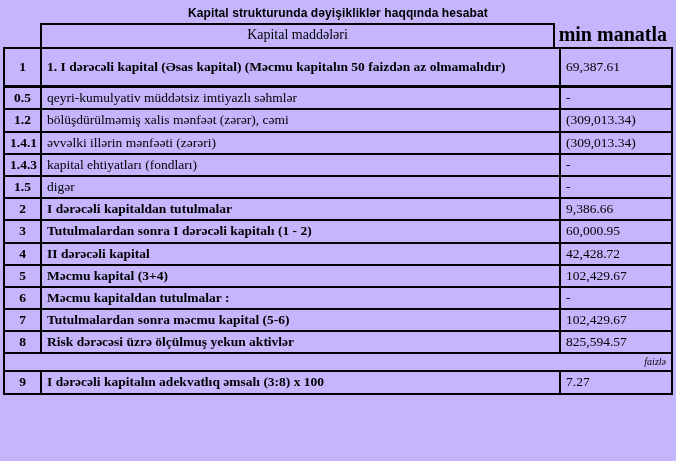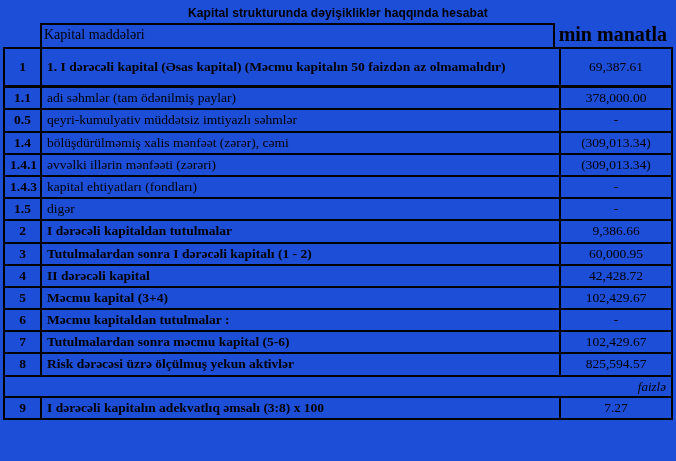--- a/index.html
+++ b/index.html
@@ -3,21 +3,21 @@
 <meta charset="utf-8">
 <style>
   html, body {
     margin: 0;
     padding: 0;
     background: #ffffff;
   }
   .sheet {
     width: 676px;
     height: 461px;
-    background: #1d4ed8;
+    background: #c4b5fd;
     color: #000000;
     font-family: "Liberation Serif", serif;
     box-sizing: border-box;
     padding-top: 6px;
   }
   .report-title {
     font-family: "Liberation Sans", sans-serif;
     font-size: 12px;
     font-weight: bold;
     text-align: center;
@@ -30,21 +30,21 @@
     align-items: stretch;
   }
   .h-num {
     width: 37px;
     flex: 0 0 37px;
   }
   .h-items {
     flex: 1;
     border: 2px solid #000;
     border-bottom: none;
-    text-align: left;
+    text-align: center;
     font-size: 14px;
     padding: 2px 2px 1px 2px;
   }
   .h-unit {
     width: 112px;
     flex: 0 0 112px;
     font-weight: bold;
     font-size: 20px;
     text-align: right;
     display: flex;
@@ -66,35 +66,35 @@
     overflow: hidden;
     white-space: nowrap;
   }
   td.num-cell {
     text-align: center;
     font-weight: bold;
     padding-left: 1px;
     padding-right: 1px;
   }
   td.value-cell {
-    text-align: center;
+    text-align: left;
     border-radius: 9px;
   }
   tr.bold-row td.label-cell {
     font-weight: bold;
   }
   tr.tall-row td {
     padding-top: 10px;
     padding-bottom: 10px;
     border-bottom-width: 3px;
   }
   tr.unit-row td {
     text-align: right;
     font-style: italic;
-    font-size: 13px;
+    font-size: 10px;
   }
 </style>
 </head>
 <body>
 
 <div class="sheet">
 
   <div class="report-title">Kapital strukturunda dəyişikliklər haqqında hesabat</div>
 
   <div class="header-row">
@@ -109,31 +109,26 @@
       <col>
       <col style="width:112px">
     </colgroup>
     <tbody id="table-body">
         <tr class="bold-row tall-row">
           <td class="num-cell">1</td>
           <td class="label-cell">1. I dərəcəli kapital (Əsas kapital) (Məcmu kapitalın 50 faizdən  az olmamalıdır)</td>
           <td class="value-cell">69,387.61</td>
         </tr>
         <tr>
-          <td class="num-cell">1.1</td>
-          <td class="label-cell">adi səhmlər (tam ödənilmiş paylar)</td>
-          <td class="value-cell">378,000.00</td>
-        </tr>
-        <tr>
           <td class="num-cell">0.5</td>
           <td class="label-cell">qeyri-kumulyativ müddətsiz imtiyazlı səhmlər</td>
           <td class="value-cell">-</td>
         </tr>
         <tr>
-          <td class="num-cell">1.4</td>
+          <td class="num-cell">1.2</td>
           <td class="label-cell">bölüşdürülməmiş xalis mənfəət (zərər), cəmi</td>
           <td class="value-cell">(309,013.34)</td>
         </tr>
         <tr>
           <td class="num-cell">1.4.1</td>
           <td class="label-cell">əvvəlki illərin mənfəəti (zərəri)</td>
           <td class="value-cell">(309,013.34)</td>
         </tr>
         <tr>
           <td class="num-cell">1.4.3</td>

